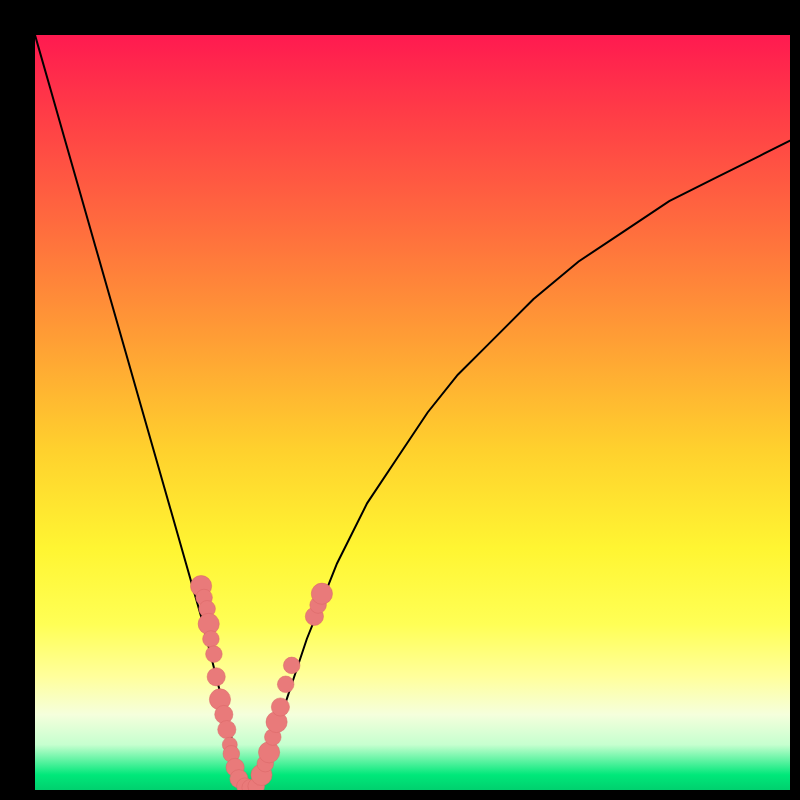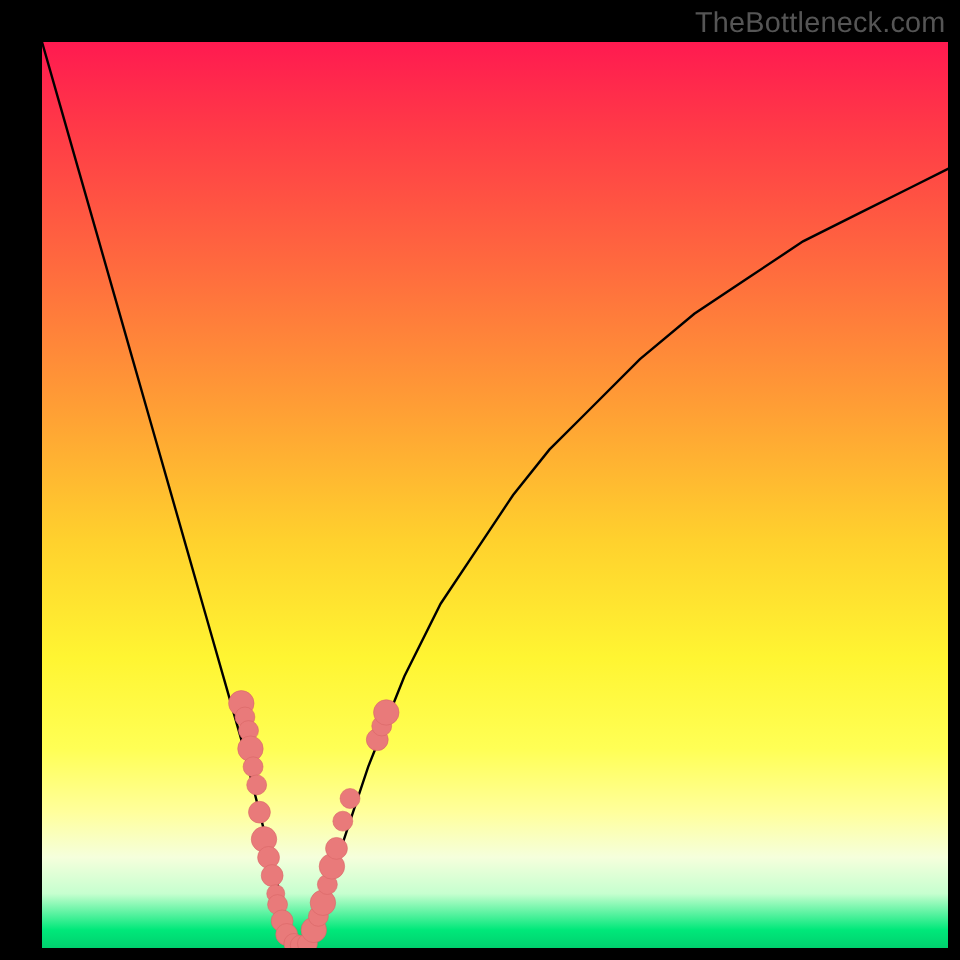--- a/index.html
+++ b/index.html
@@ -100,14 +100,13 @@
           <circle cx="241.6" cy="687.0" r="10.6" fill="#e97a7a" stroke="#d96666" stroke-width="0.5"></circle>
           <circle cx="245.4" cy="672.0" r="9.1" fill="#e97a7a" stroke="#d96666" stroke-width="0.5"></circle>
           <circle cx="250.7" cy="649.3" r="8.3" fill="#e97a7a" stroke="#d96666" stroke-width="0.5"></circle>
           <circle cx="256.7" cy="630.4" r="8.3" fill="#e97a7a" stroke="#d96666" stroke-width="0.5"></circle>
           <circle cx="279.4" cy="581.4" r="9.1" fill="#e97a7a" stroke="#d96666" stroke-width="0.5"></circle>
           <circle cx="283.1" cy="570.0" r="8.3" fill="#e97a7a" stroke="#d96666" stroke-width="0.5"></circle>
           <circle cx="286.9" cy="558.7" r="10.6" fill="#e97a7a" stroke="#d96666" stroke-width="0.5"></circle>
         </g>
     </svg>
   </div>
-  <div class="watermark">TheBottleneck.com</div>
 </div>
 
 </body></html>

